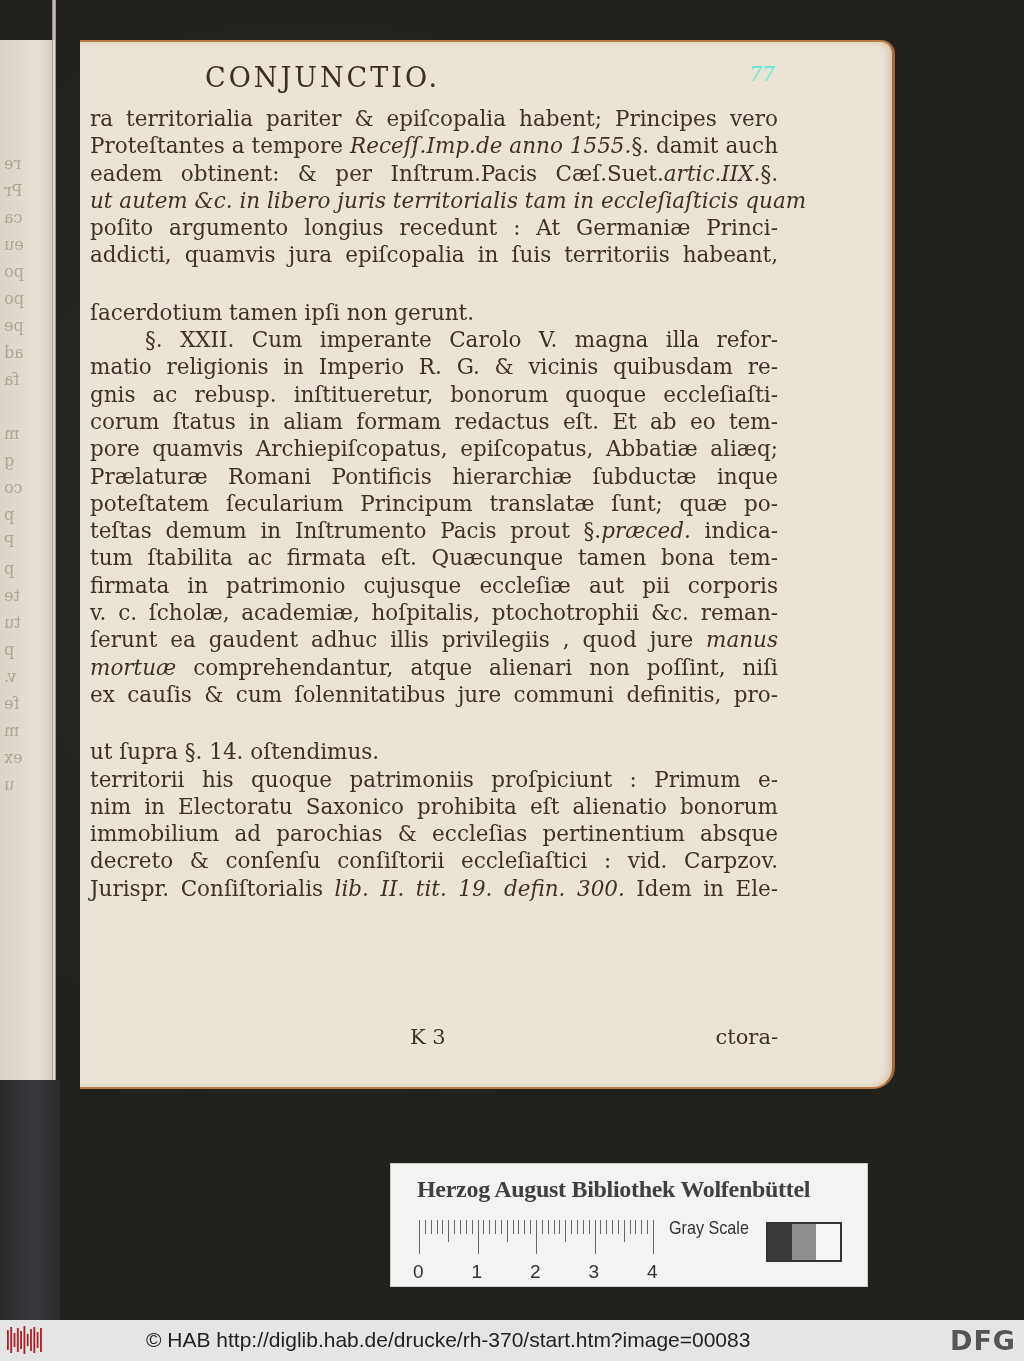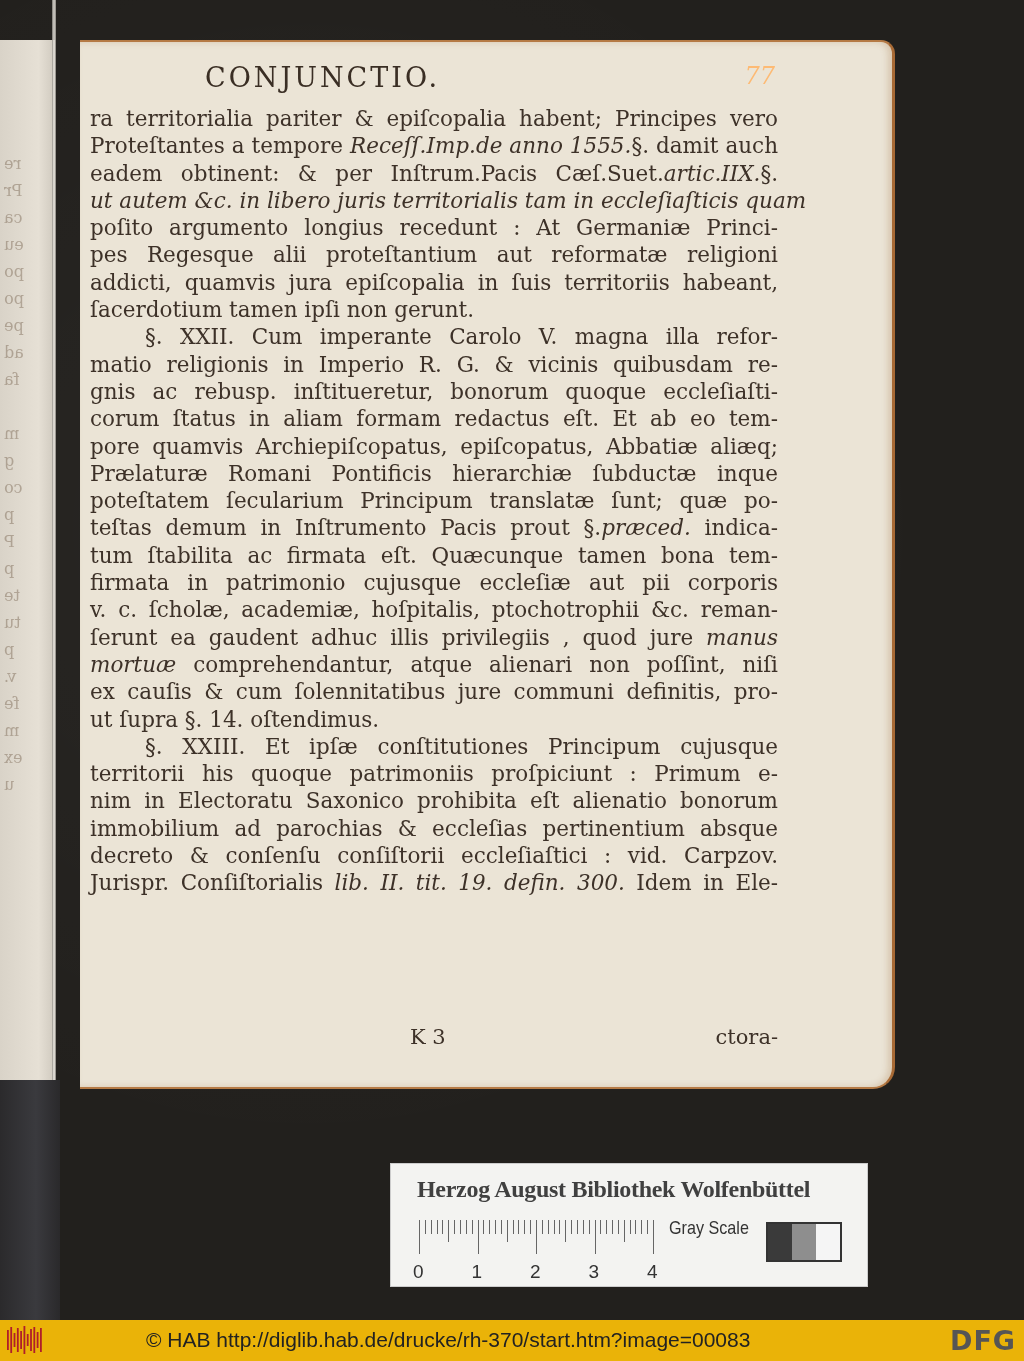--- a/index.html
+++ b/index.html
@@ -42,29 +42,29 @@
     box-shadow: inset -4px 0 6px rgba(160,110,60,0.25);
   }
   .page-header {
     position: absolute; left: 205px; top: 62px; width: 570px; height: 34px;
   }
   .running-head {
     position: absolute; left: 0; top: 0;
     font-size: 27px; letter-spacing: 3px; color: #3a2e24;
   }
   .page-number {
-    position: absolute; right: 0; top: 0; font-size: 24px; font-style: italic; color: #fdba74;
+    position: absolute; right: 0; top: 0; font-size: 20px; font-style: italic; color: #5eead4;
   }
   .text-block {
     position: absolute; left: 90px; top: 105px; width: 688px;
     font-size: 21.5px; line-height: 27.3px; color: #3d3128;
     text-align: justify;
   }
   .line { display: block; white-space: nowrap; text-align-last: justify; text-align: justify; }
-  .line.last { text-align-last: left; }
+  .line.last { text-align-last: left; margin-top: 30px; }
   .line.indent { padding-left: 55px; }
   .it { font-style: italic; margin-top: 46px; }
   .signature-row {
     position: absolute; left: 90px; top: 1025px; width: 688px; height: 30px;
     font-size: 21px; color: #3d3128;
   }
   .signature { position: absolute; left: 320px; top: 0; }
   .catchword { position: absolute; right: 0; top: 0; }
 
   
@@ -91,21 +91,21 @@
   }
   .gray-swatches {
     position: absolute; left: 375px; top: 58px; width: 72px; height: 36px;
     border: 2px solid #333; display: flex;
   }
   .gray-swatches div { flex: 1; }
 
   
   .footer {
     position: absolute; left: 0; top: 1320px; width: 1024px; height: 41px;
-    background: #eab308;
+    background: #e5e5e5;
   }
   .hab-logo {
     position: absolute; left: 5px; top: 6px; width: 40px; height: 28px;
   }
   .footer-text {
     position: absolute; left: 146px; top: 8px;
     font-family: "Liberation Sans", sans-serif; font-size: 21px; color: #222;
   }
   .dfg-logo {
     position: absolute; right: 8px; top: 5px;
@@ -152,39 +152,37 @@
   <span class="running-head">CONJUNCTIO.</span>
   <span class="page-number">77</span>
 </div>
 
 <div class="text-block" id="textBlock">
     <span class="line"><span>ra territorialia pariter &amp; epiſcopalia habent; Principes vero</span></span>
     <span class="line"><span>Proteſtantes a tempore </span><span class="it">Receſſ.Imp.de anno 1555.</span><span>§. damit auch</span></span>
     <span class="line"><span>eadem obtinent: &amp; per Inſtrum.Pacis Cæſ.Suet.</span><span class="it">artic.IIX.</span><span>§.</span></span>
     <span class="line"><span class="it">ut autem &amp;c. in libero juris territorialis tam in eccleſiaſticis quam</span></span>
     <span class="line"><span>poſito argumento longius recedunt : At Germaniæ Princi-</span></span>
-    <span class="line"><span>pes Regesque alii proteſtantium aut reformatæ religioni</span></span>
     <span class="line"><span>addicti, quamvis jura epiſcopalia in ſuis territoriis habeant,</span></span>
     <span class="line last"><span>ſacerdotium tamen ipſi non gerunt.</span></span>
     <span class="line indent"><span>§. XXII.   Cum imperante Carolo V. magna illa refor-</span></span>
     <span class="line"><span>matio religionis in Imperio R. G. &amp; vicinis quibusdam re-</span></span>
     <span class="line"><span>gnis ac rebusp. inſtitueretur, bonorum quoque eccleſiaſti-</span></span>
     <span class="line"><span>corum ſtatus in aliam formam redactus eſt.   Et ab eo tem-</span></span>
     <span class="line"><span>pore quamvis Archiepiſcopatus, epiſcopatus, Abbatiæ aliæq;</span></span>
     <span class="line"><span>Prælaturæ Romani Pontificis hierarchiæ ſubductæ inque</span></span>
     <span class="line"><span>poteſtatem ſecularium Principum translatæ ſunt; quæ po-</span></span>
     <span class="line"><span>teſtas demum in Inſtrumento Pacis prout §.</span><span class="it">præced.</span><span> indica-</span></span>
     <span class="line"><span>tum ſtabilita ac firmata eſt.   Quæcunque tamen bona tem-</span></span>
     <span class="line"><span>firmata in patrimonio cujusque eccleſiæ aut pii corporis</span></span>
     <span class="line"><span>v. c. ſcholæ, academiæ, hoſpitalis, ptochotrophii &amp;c. reman-</span></span>
     <span class="line"><span>ſerunt ea gaudent adhuc illis privilegiis , quod jure </span><span class="it">manus</span></span>
     <span class="line"><span class="it">mortuæ</span><span> comprehendantur, atque alienari non poſſint, niſi</span></span>
     <span class="line"><span>ex cauſis &amp; cum ſolennitatibus jure communi definitis, pro-</span></span>
     <span class="line last"><span>ut ſupra §. 14. oſtendimus.</span></span>
-    <span class="line indent"><span>§. XXIII.   Et ipſæ conſtitutiones Principum cujusque</span></span>
     <span class="line"><span>territorii his quoque patrimoniis proſpiciunt : Primum e-</span></span>
     <span class="line"><span>nim in Electoratu Saxonico prohibita eſt alienatio bonorum</span></span>
     <span class="line"><span>immobilium ad parochias &amp; eccleſias pertinentium absque</span></span>
     <span class="line"><span>decreto &amp; conſenſu conſiſtorii eccleſiaſtici : vid. Carpzov.</span></span>
     <span class="line"><span>Jurispr. Conſiſtorialis </span><span class="it">lib. II. tit. 19. defin. 300.</span><span>   Idem in Ele-</span></span>
   </div>
 
 <div class="signature-row">
   <span class="signature">K 3</span>
   <span class="catchword">ctora-</span>

